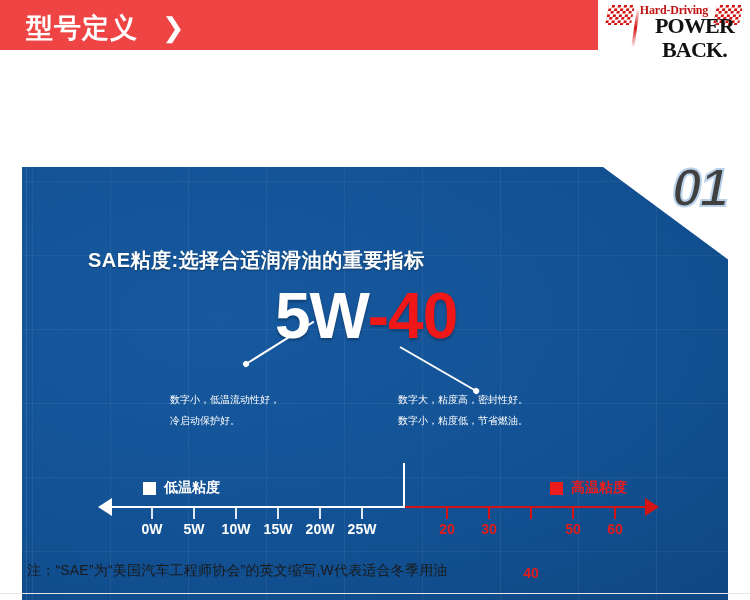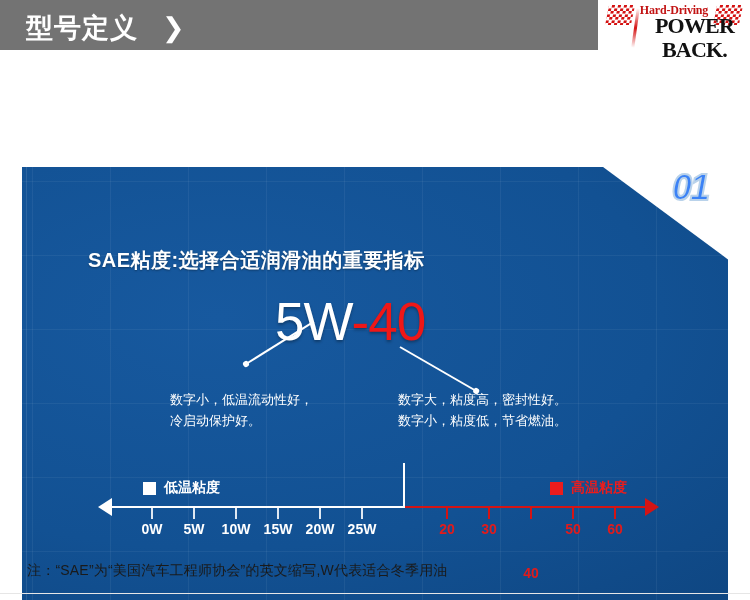--- a/index.html
+++ b/index.html
@@ -13,21 +13,21 @@
     font-family: "Liberation Sans", "DejaVu Sans", sans-serif;
     overflow: hidden;
     position: relative;
   }
 
   
   #header-bar {
     position: absolute;
     left: 0; top: 0;
     width: 750px; height: 50px;
-    background: #737373;
+    background: #ef4444;
   }
   #header-title {
     position: absolute;
     left: 26px; top: 9px;
     color: #ffffff;
     font-size: 27px;
     font-weight: bold;
     letter-spacing: 1px;
     line-height: 38px;
     white-space: nowrap;
@@ -102,24 +102,24 @@
     position: absolute;
     left: 0; top: 57px;
     width: 750px; height: 543px;
     background: #ffffff;
   }
 
   
   #watermark-01 {
     position: absolute;
     left: 672px; top: 104px;
-    font-size: 36px;
+    font-size: 53px;
     font-weight: bold;
     font-style: italic;
-    color: #3b82f6;
+    color: #404040;
     -webkit-text-stroke: 2px #b9d2ea;
     letter-spacing: -2px;
     line-height: 54px;
     z-index: 2;
   }
 
   
   #blue-panel {
     position: absolute;
     left: 22px; top: 110px;
@@ -147,23 +147,23 @@
     font-weight: bold;
     letter-spacing: 0.5px;
     white-space: nowrap;
     z-index: 3;
     text-shadow: 0 1px 2px rgba(0,0,0,0.35);
   }
 
   
   #grade-display {
     position: absolute;
-    left: 275px; top: 238px;
-    font-size: 53px;
-    font-weight: normal;
+    left: 275px; top: 232px;
+    font-size: 64px;
+    font-weight: bold;
     letter-spacing: -1px;
     line-height: 54px;
     white-space: nowrap;
     z-index: 3;
     text-shadow: 0 2px 3px rgba(0,0,0,0.30);
   }
   #grade-cold { color: #ffffff; }
   #grade-hot  { color: #ef1717; }
 
   
@@ -193,21 +193,21 @@
     width: 88px;
     transform: rotate(30deg);
     transform-origin: left center;
   }
   #pointer-right::after { right: -3px; }
 
   
   .callout {
     position: absolute;
     color: #ffffff;
-    font-size: 13px;
+    font-size: 10px;
     line-height: 21px;
     white-space: nowrap;
     z-index: 3;
   }
   #callout-left  { left: 170px; top: 332px; }
   #callout-right { left: 398px; top: 332px; }
 
   
   .legend {
     position: absolute;

